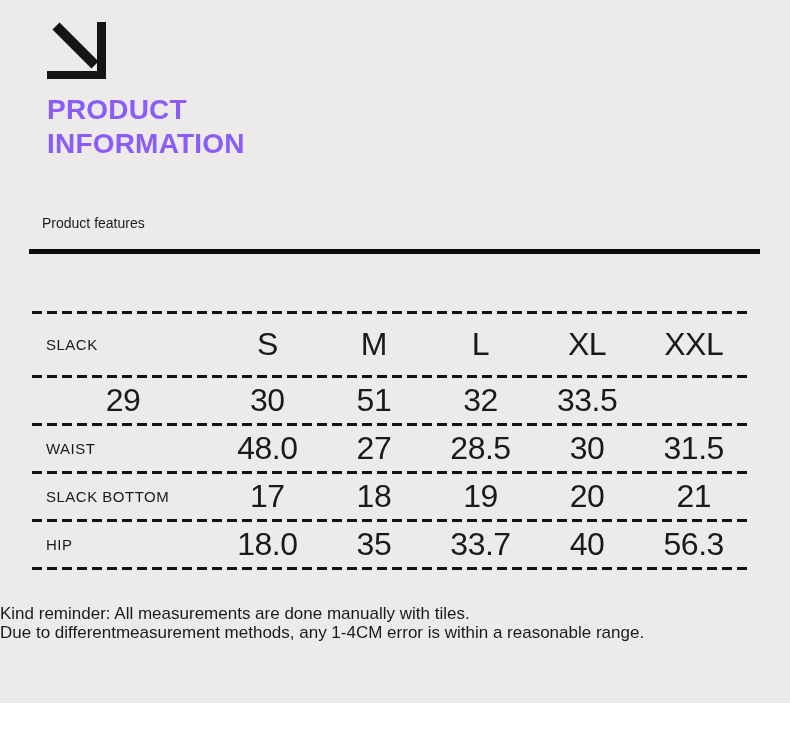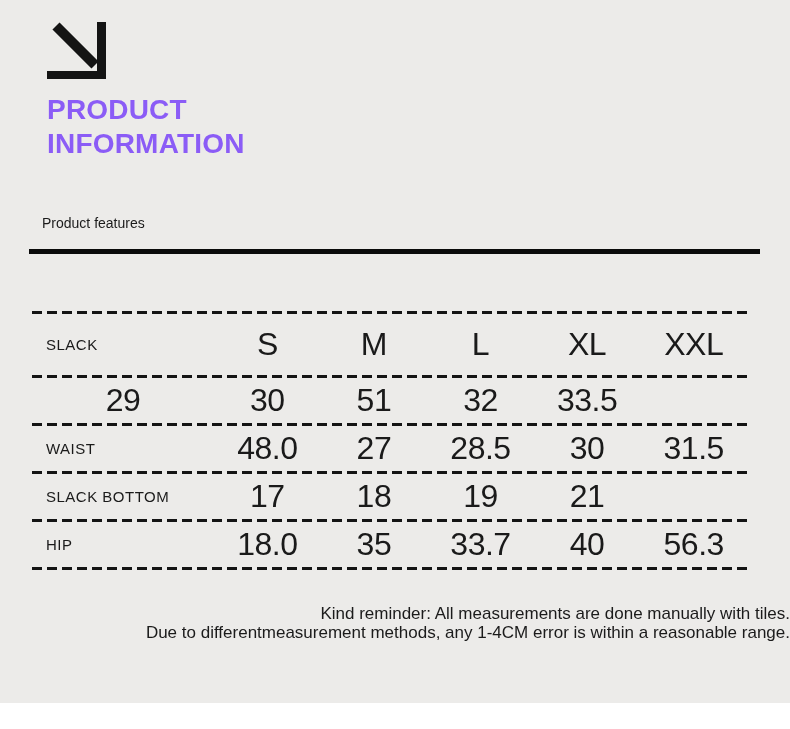--- a/index.html
+++ b/index.html
@@ -86,21 +86,21 @@
     text-align: center;
     color: #1a1a1a;
     letter-spacing: -0.5px;
     white-space: nowrap;
   }
 
   .reminder {
     position: absolute;
     left: 0; top: 604px;
     width: 790px;
-    text-align: right;
+    text-align: left;
     font-size: 17px;
     line-height: 19px;
     color: #1b1b1b;
   }
 </style>
 </head>
 <body>
 
 <div id="canvas">
   <div class="panel">
@@ -153,20 +153,21 @@
         <div class="cell value">31.5</div>
       </div>
 
       <div class="dash"></div>
 
       <div class="row">
         <div class="cell label">SLACK BOTTOM</div>
         <div class="cell value">17</div>
         <div class="cell value">18</div>
         <div class="cell value">19</div>
+        <div class="cell value">20</div>
         <div class="cell value">21</div>
       </div>
 
       <div class="dash"></div>
 
       <div class="row">
         <div class="cell label">HIP</div>
         <div class="cell value">18.0</div>
         <div class="cell value">35</div>
         <div class="cell value">33.7</div>

